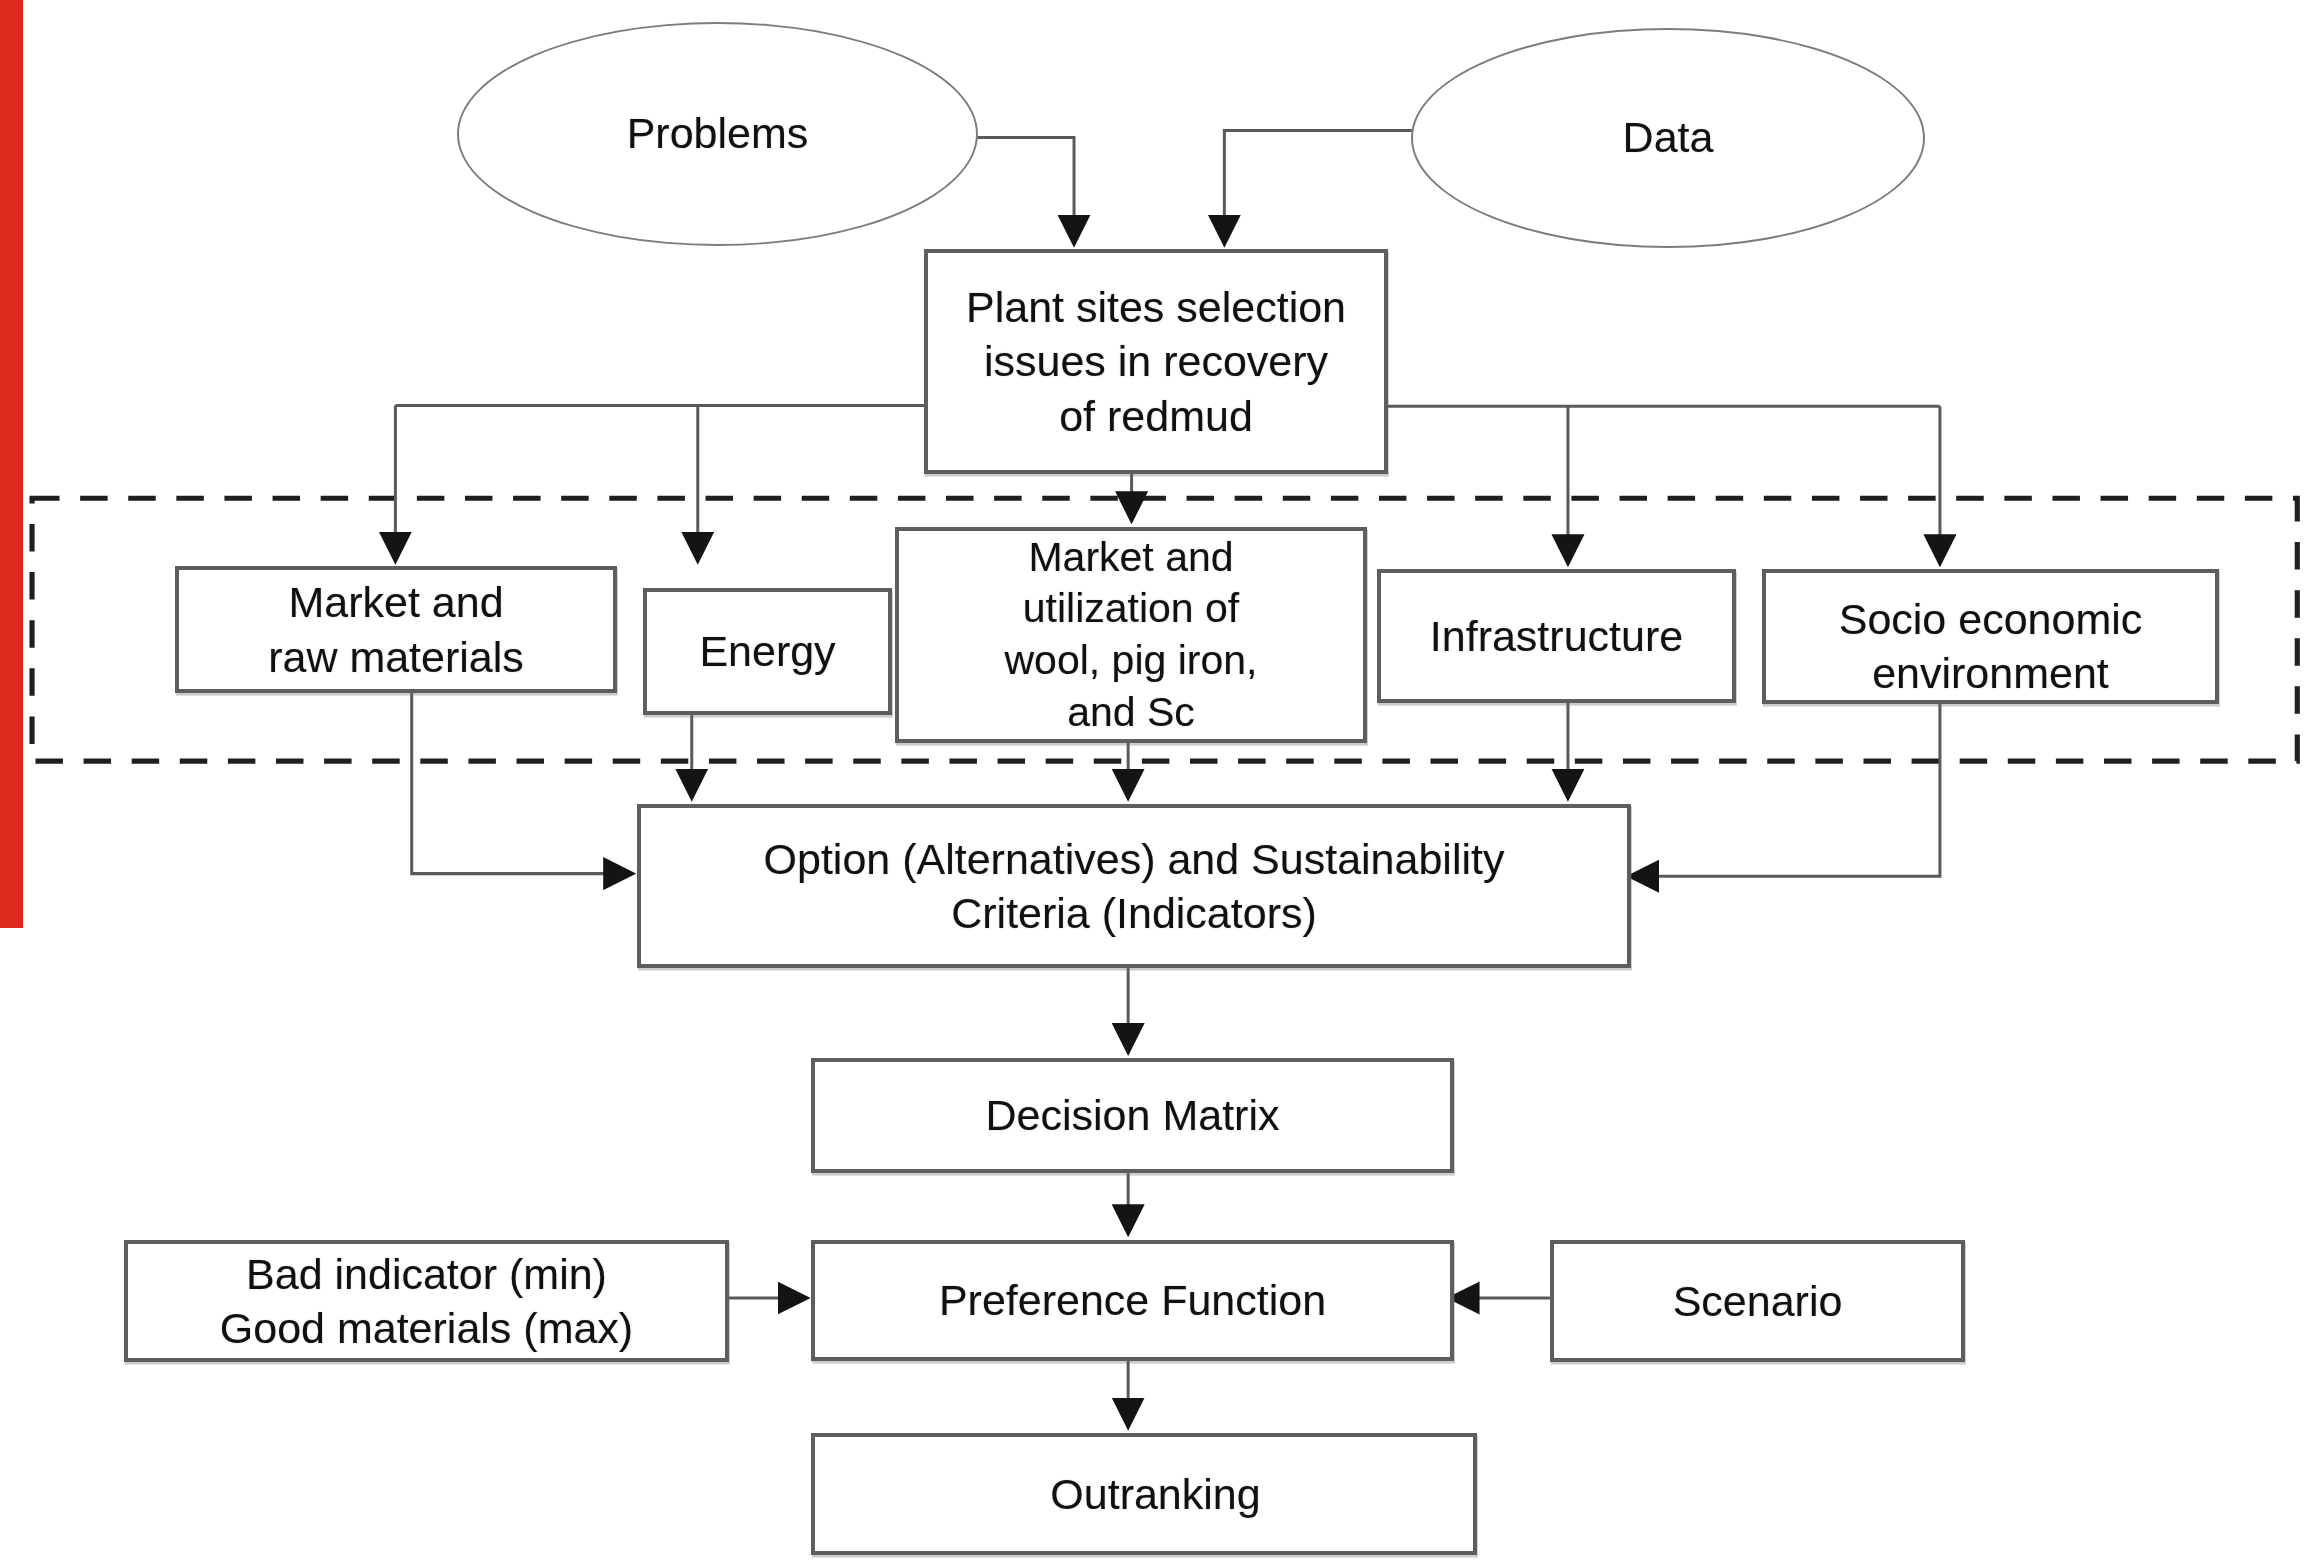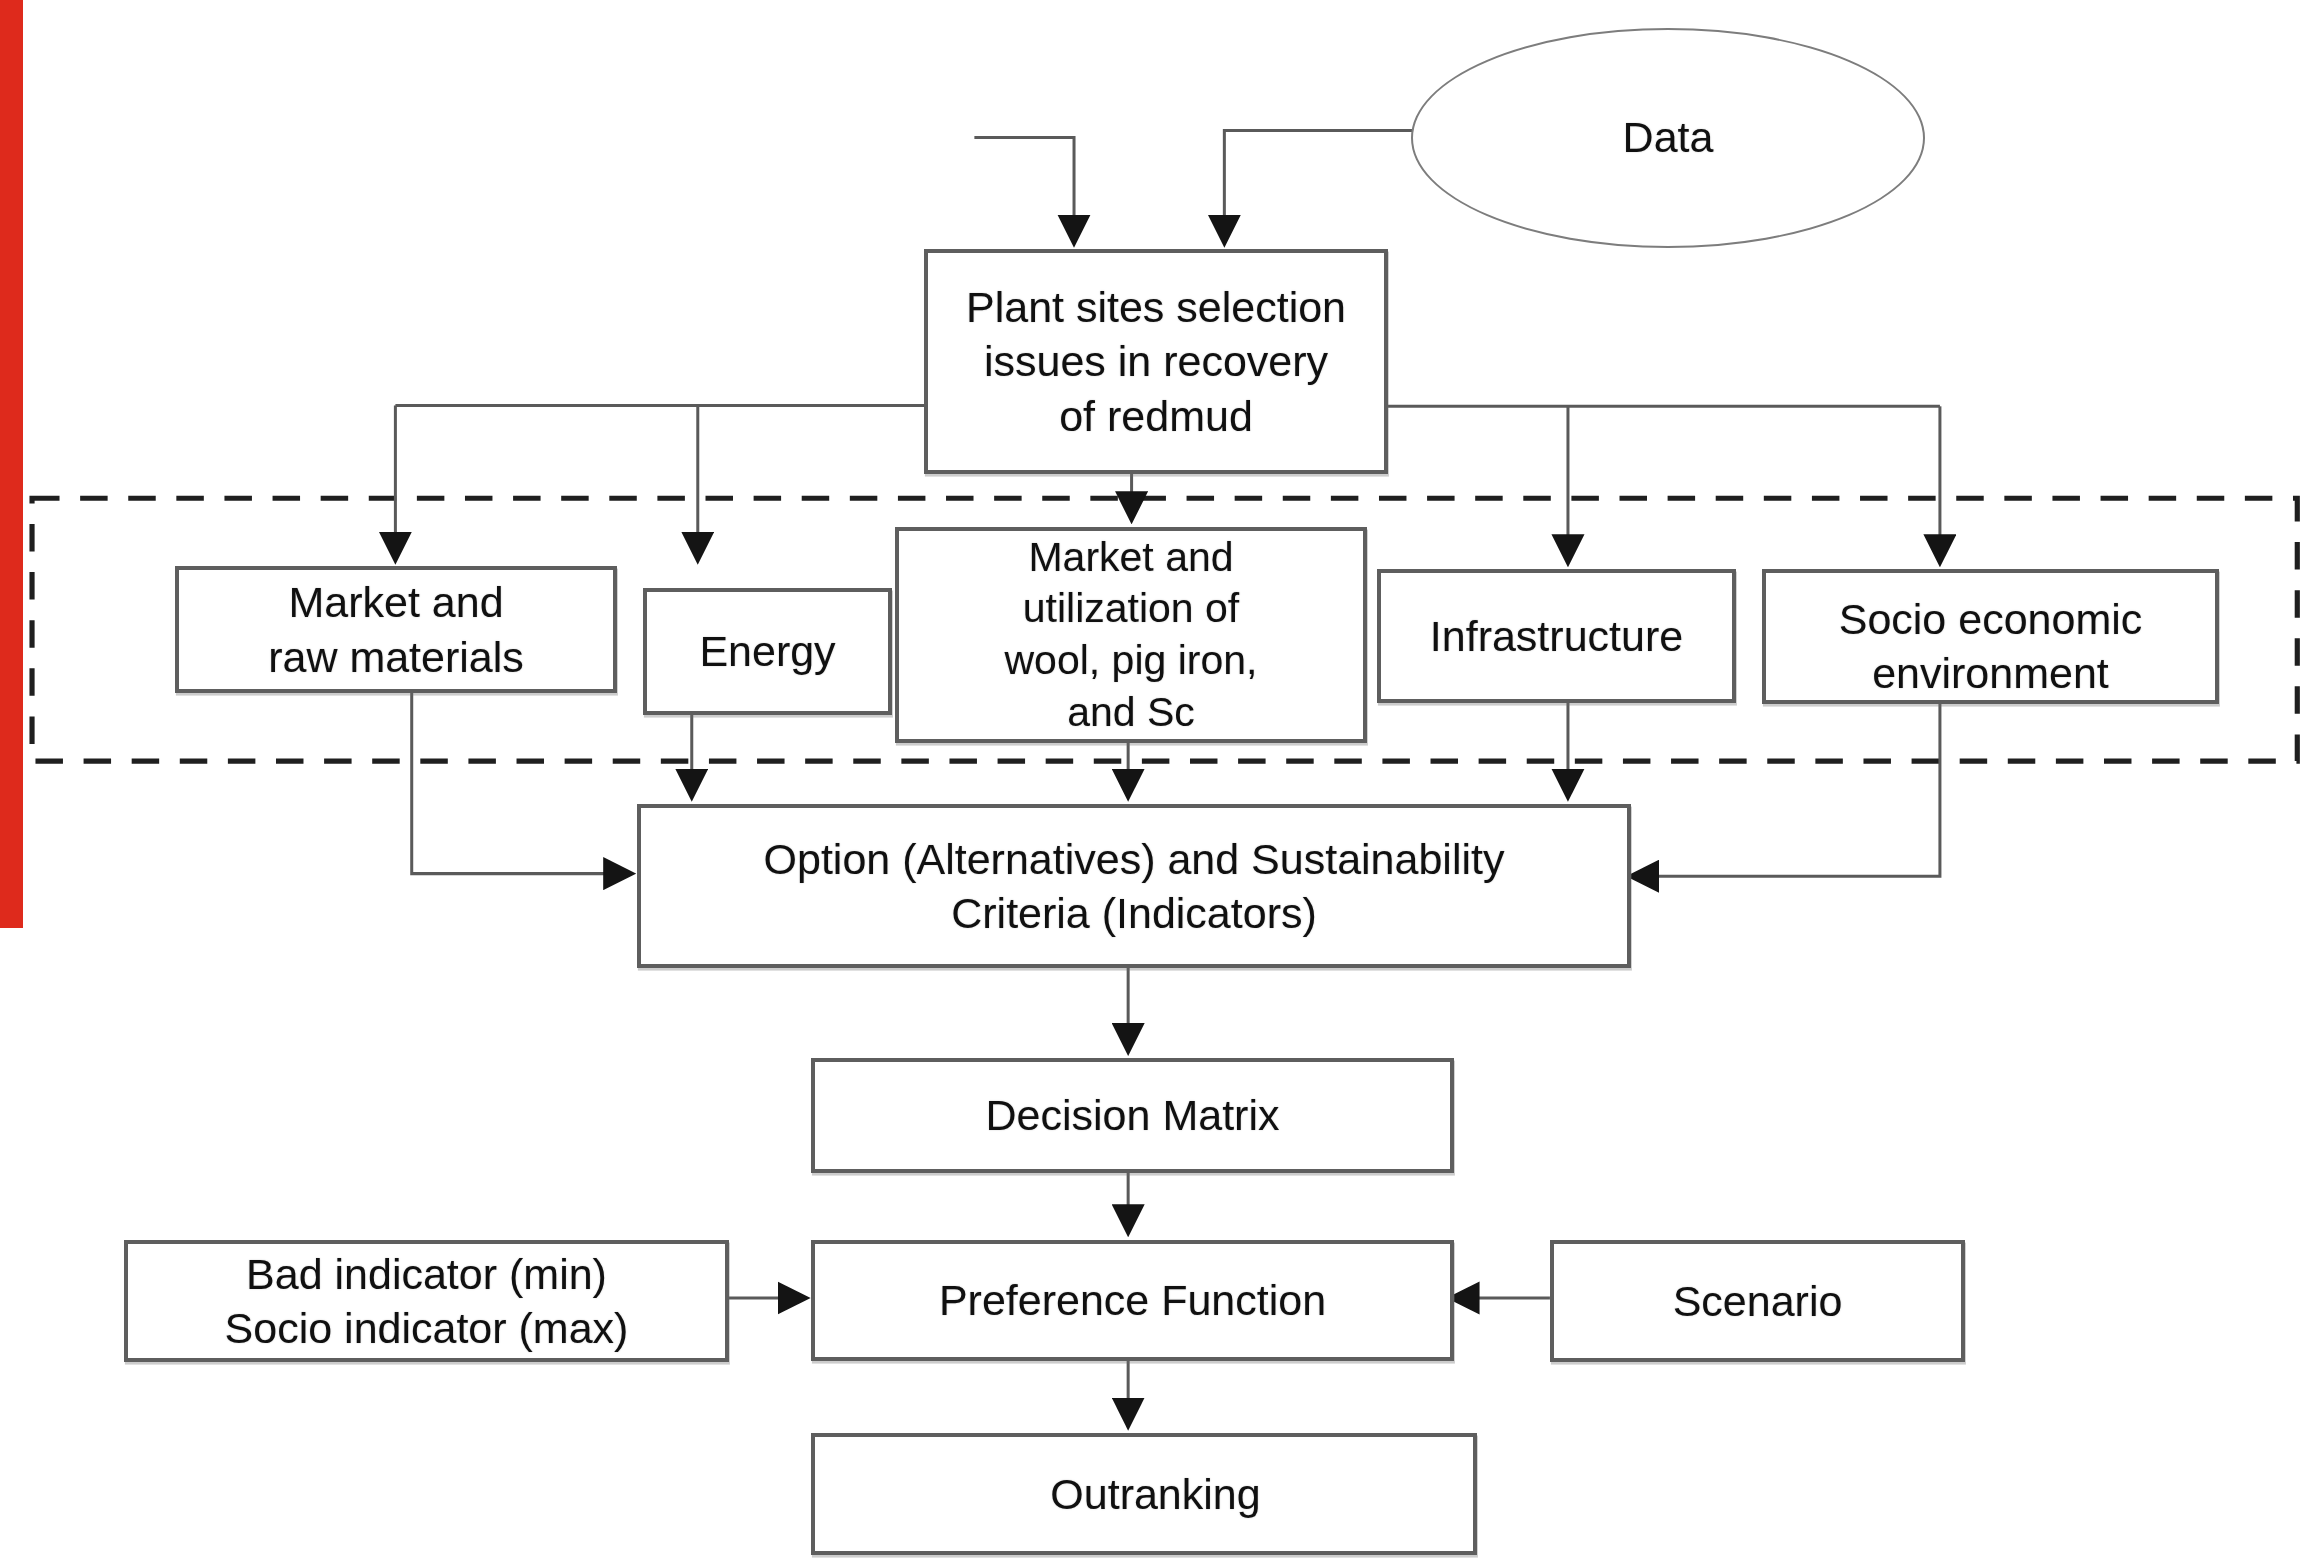--- a/index.html
+++ b/index.html
@@ -92,20 +92,23 @@
     <path class="edge" d="M 1825 809 V 927" marker-end="url(#arrow)"></path>
     <path class="edge" d="M 2258 810 V 1020 H 1899" marker-end="url(#arrow)"></path>
 
     <path class="edge" d="M 1313 1118 V 1223" marker-end="url(#arrow)"></path>
     <path class="edge" d="M 1313 1357 V 1434" marker-end="url(#arrow)"></path>
     <path class="edge" d="M 839 1511 H 937" marker-end="url(#arrow)"></path>
     <path class="edge" d="M 1804 1511 H 1690" marker-end="url(#arrow)"></path>
     <path class="edge" d="M 1313 1575 V 1659" marker-end="url(#arrow)"></path>
   </svg>
 
+  <div class="node ellipse" id="n-problems">
+    <span>Problems</span>
+  </div>
   <div class="node ellipse" id="n-data">
     <span>Data</span>
   </div>
   <div class="node rect" id="n-plant">
     <span>Plant sites selection
 issues in recovery
 of redmud</span>
   </div>
   <div class="node rect" id="n-market-raw">
     <span>Market and
@@ -132,21 +135,21 @@
 Criteria (Indicators)</span>
   </div>
   <div class="node rect" id="n-decision">
     <span>Decision Matrix</span>
   </div>
   <div class="node rect" id="n-preference">
     <span>Preference Function</span>
   </div>
   <div class="node rect" id="n-bad-good">
     <span>Bad indicator (min)
-Socio indicator (max)</span>
+Good materials (max)</span>
   </div>
   <div class="node rect" id="n-scenario">
     <span>Scenario</span>
   </div>
   <div class="node rect" id="n-outranking">
     <span>Outranking</span>
   </div>
 
 </div>
 

